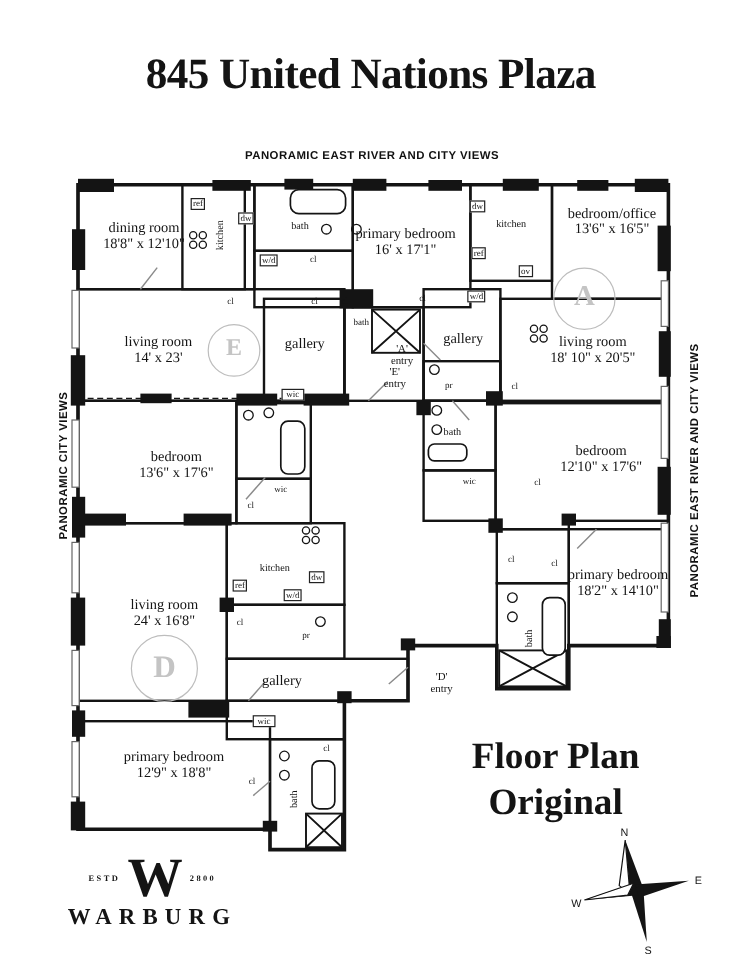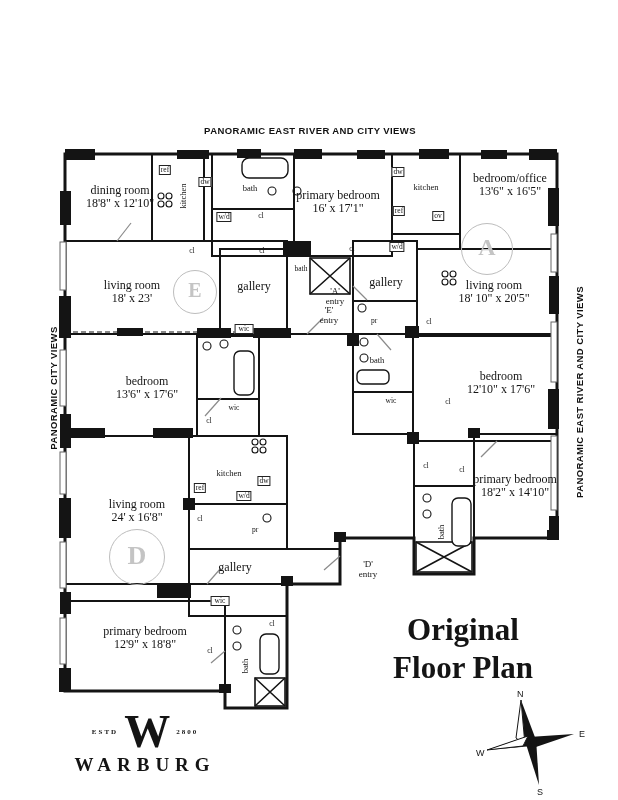--- a/index.html
+++ b/index.html
@@ -20,37 +20,38 @@
   .rl{font-size:12px;line-height:12.5px;}
   .sl{font-size:8.5px;line-height:9px;}
   .tiny{font-size:7.5px;line-height:8px;}
   .appl{background:#fff;border:1px solid #222;padding:0 1px;text-align:right;}
   .boxed{background:#fff;border:1px solid #222;padding:0 3px;}
   .vlbl{transform:translate(-50%,-50%) rotate(-90deg);}
   .entry{font-size:9px;line-height:9.5px;}
   .unit{border:1.5px solid #bdbdbd;border-radius:50%;color:#c4c4c4;font-weight:700;}
   .caption{position:absolute;left:463px;top:649px;transform:translate(-50%,-50%);
            text-align:center;font-weight:700;font-size:31px;line-height:38px;white-space:nowrap;}
-  .logo{position:absolute;left:145px;top:744px;transform:translate(-50%,-50%);text-align:center;}
+  .logo{position:absolute;left:127px;top:744px;transform:translate(-50%,-50%);text-align:center;}
   .logo-row{display:flex;align-items:center;justify-content:center;gap:6px;}
   .estd{font-family:"Liberation Serif",serif;font-size:7px;letter-spacing:2px;font-weight:700;}
   .monogram{font-weight:700;font-size:46px;line-height:40px;}
   .logoname{font-size:19px;letter-spacing:6px;font-weight:600;margin-top:2px;}
   .disclaimer{position:absolute;left:328px;top:748px;transform:translate(-50%,-50%);
               width:260px;text-align:center;font-family:"Liberation Sans",sans-serif;
               font-weight:700;font-size:8.5px;line-height:11px;letter-spacing:0.1px;}
   .compass{position:absolute;left:473px;top:688px;}
   .compass text{font-family:"Liberation Sans",sans-serif;font-size:9px;fill:#141414;}
 </style>
 </head>
 <body>
 
 <div class="page">
 
   <div class="title">
+    <div>845 United Nations Plaza</div>
   </div>
 
   <div class="viewlab top">PANORAMIC EAST RIVER AND CITY VIEWS</div>
   <div class="viewlab leftv">PANORAMIC CITY VIEWS</div>
   <div class="viewlab rightv">PANORAMIC EAST RIVER AND CITY VIEWS</div>
 
   <div class="plan">
     <svg width="505" height="572" viewBox="0 0 505 572">
 
       <path fill="none" stroke="#141414" stroke-width="3" d="M8,8 H500 V392 H417 V428 H357 V392 H283 V438 H230 V562 H168 V545 H8 Z"></path>
@@ -205,21 +206,21 @@
     <div class="lbl rl" style="left:281px;top:55px">
       <div>primary bedroom</div>
       <div>16' x 17'1"</div>
     </div>
     <div class="lbl rl" style="left:453px;top:38px">
       <div>bedroom/office</div>
       <div>13'6" x 16'5"</div>
     </div>
     <div class="lbl rl" style="left:75px;top:145px">
       <div>living room</div>
-      <div>18' x 23'</div>
+      <div>14' x 23'</div>
     </div>
     <div class="lbl rl" style="left:437px;top:145px">
       <div>living room</div>
       <div>18' 10" x 20'5"</div>
     </div>
     <div class="lbl rl" style="left:90px;top:241px">
       <div>bedroom</div>
       <div>13'6" x 17'6"</div>
     </div>
     <div class="lbl rl" style="left:444px;top:236px">
@@ -253,21 +254,21 @@
     <div class="lbl tiny" style="left:244px;top:123px">bath</div>
     <div class="lbl sl" style="left:320px;top:214px">bath</div>
     <div class="lbl sl vlbl" style="left:384px;top:386px">bath</div>
     <div class="lbl sl vlbl" style="left:188px;top:520px">bath</div>
 
     <div class="lbl tiny appl" style="left:108px;top:24px">ref</div>
     <div class="lbl tiny appl" style="left:148px;top:36px">dw</div>
     <div class="lbl tiny appl" style="left:167px;top:71px">w/d</div>
     <div class="lbl tiny appl" style="left:341px;top:26px">dw</div>
     <div class="lbl tiny appl" style="left:342px;top:65px">ref</div>
-    <div class="lbl tiny appl" style="left:381px;top:70px">ov</div>
+    <div class="lbl tiny appl" style="left:381px;top:80px">ov</div>
     <div class="lbl tiny appl" style="left:340px;top:101px">w/d</div>
     <div class="lbl tiny appl" style="left:143px;top:342px">ref</div>
     <div class="lbl tiny appl" style="left:207px;top:335px">dw</div>
     <div class="lbl tiny appl" style="left:187px;top:350px">w/d</div>
 
     <div class="lbl tiny" style="left:317px;top:175px">pr</div>
     <div class="lbl tiny" style="left:198px;top:384px">pr</div>
 
     <div class="lbl tiny boxed" style="left:187px;top:183px">wic</div>
     <div class="lbl tiny" style="left:177px;top:262px">wic</div>
@@ -297,22 +298,22 @@
 
       <div>entry</div>
     </div>
     <div class="lbl entry" style="left:311px;top:423px">
       <div>'D'</div>
       <div>entry</div>
     </div>
   </div>
 
   <div class="caption">
+    <div>Floor Plan</div>
     <div>Original</div>
-    <div>Floor Plan</div>
   </div>
 
   <div class="logo">
     <div class="logo-row">
       <span class="estd">ESTD</span>
       <span class="monogram">W</span>
       <span class="estd">2800</span>
     </div>
     <div class="logoname">WARBURG</div>
   </div>

